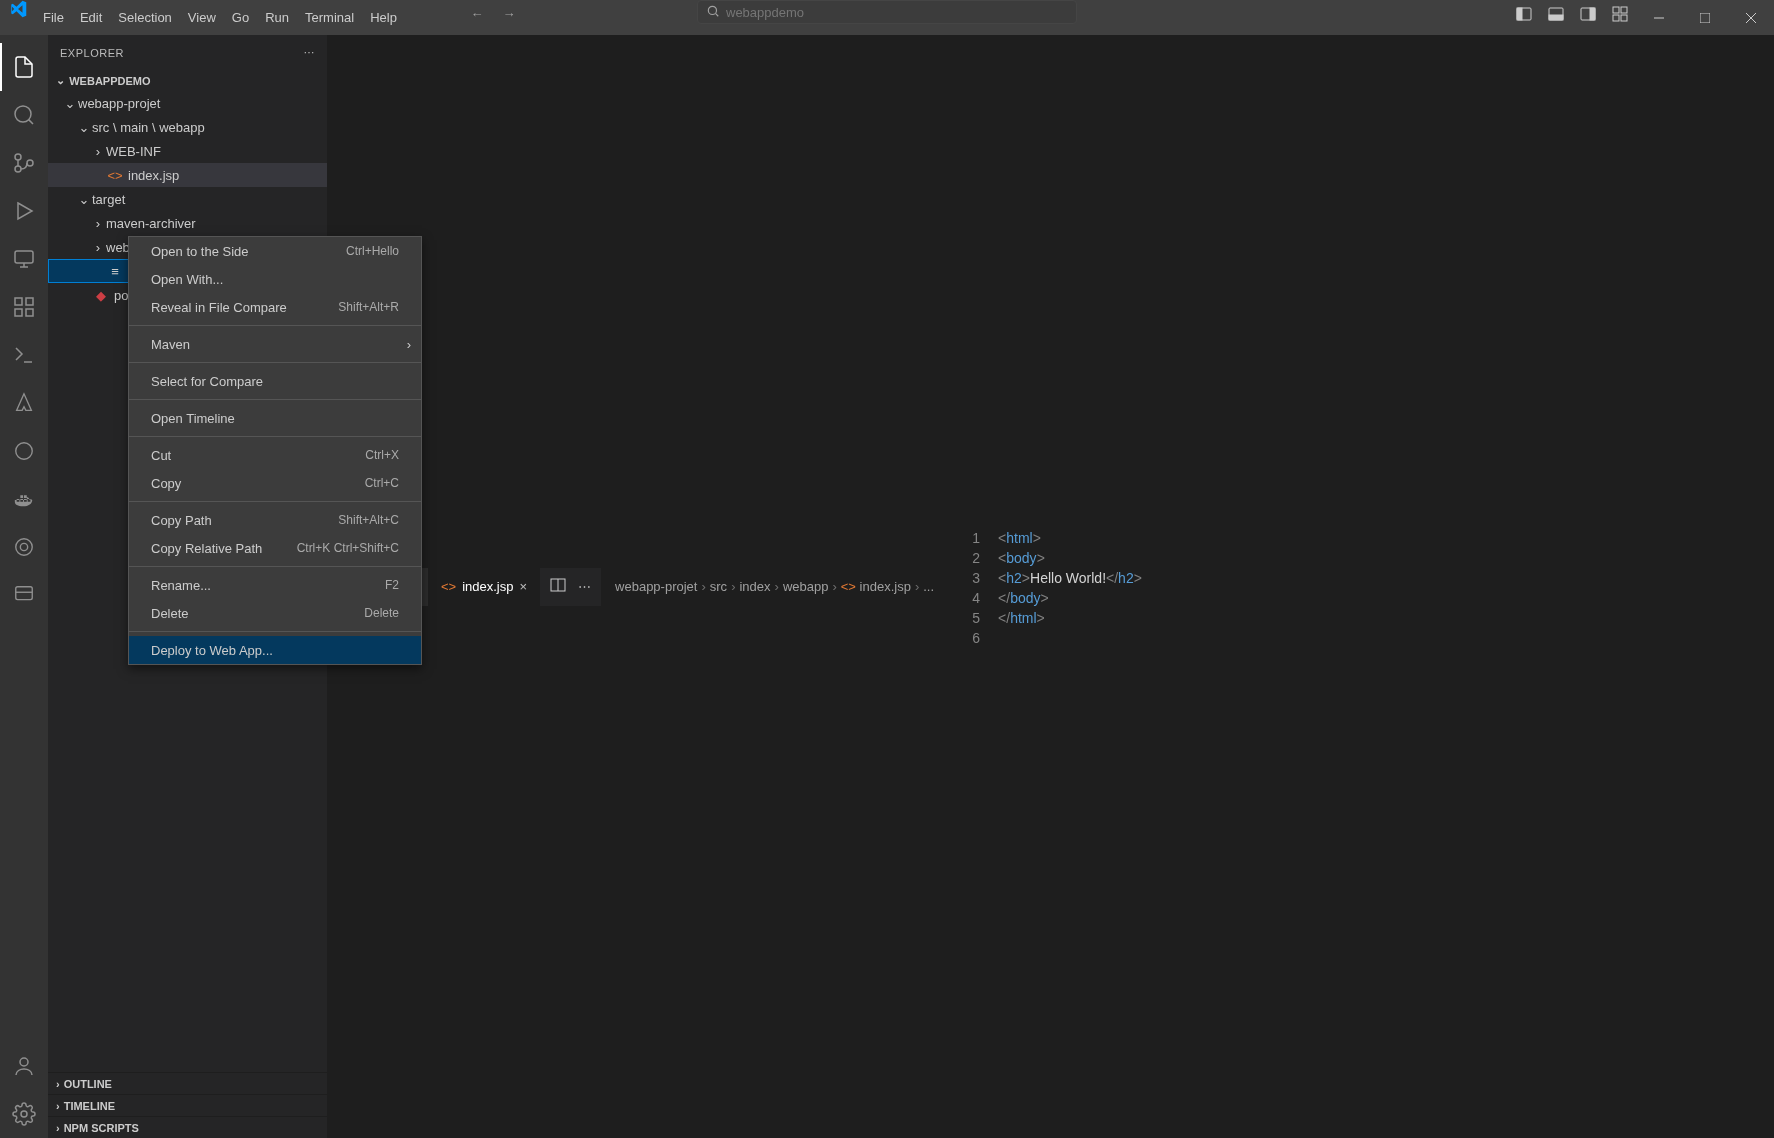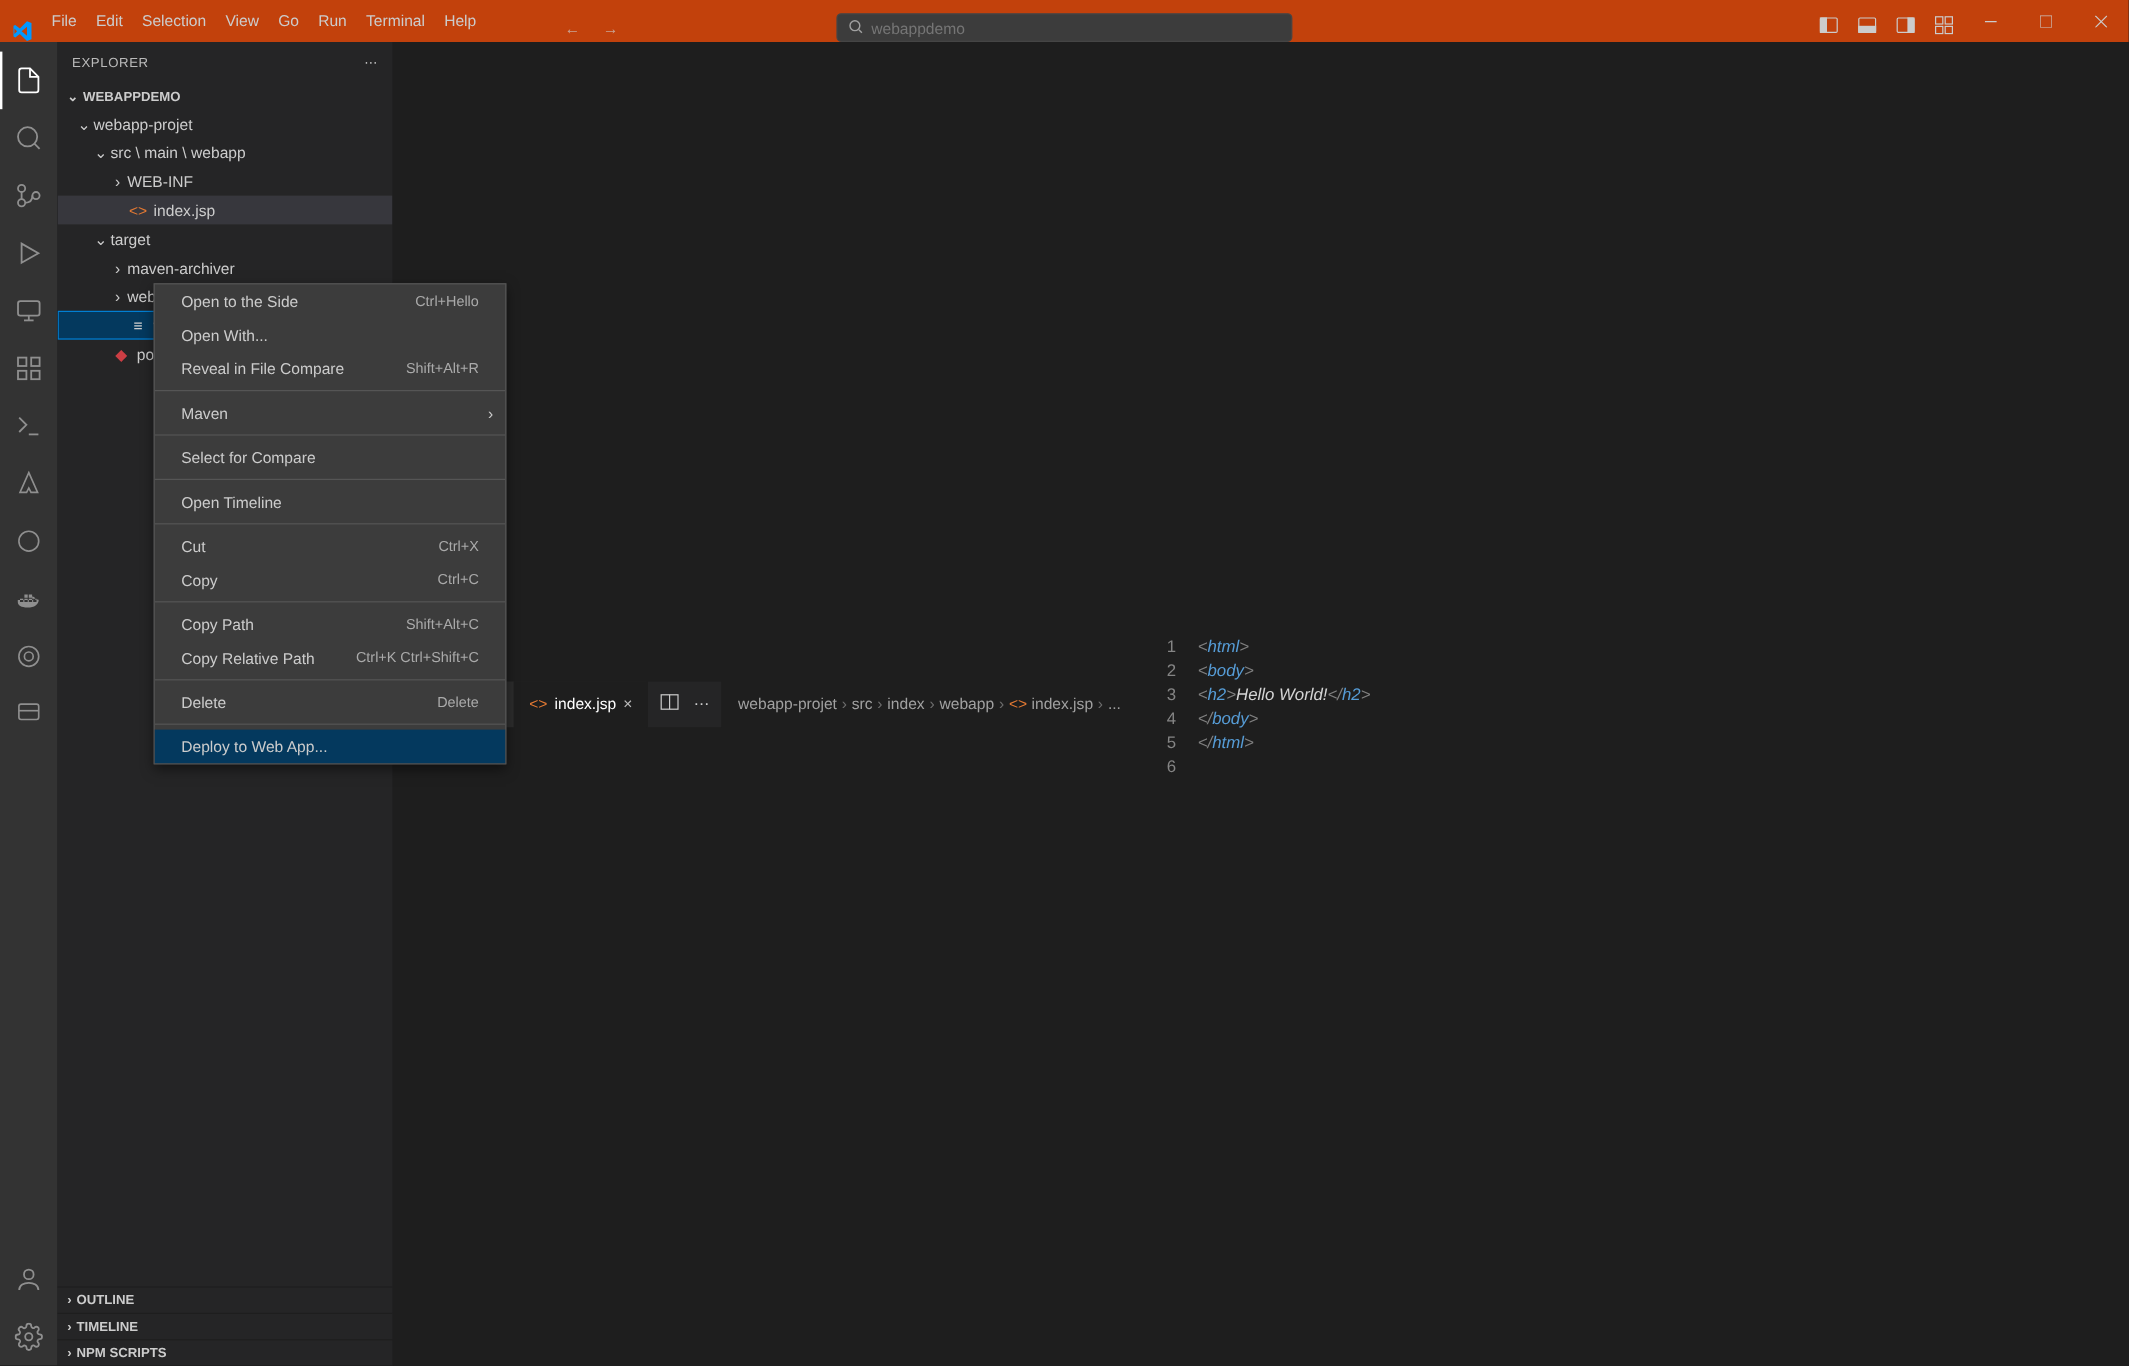--- a/index.html
+++ b/index.html
@@ -1,17 +1,17 @@
 <!DOCTYPE html>
 <html><head>
 <meta charset="utf-8">
 <style>
   * { margin:0; padding:0; box-sizing:border-box; font-family:"Segoe UI",Arial,sans-serif; }
   body { background:#1e1e1e; color:#cccccc; font-size:13px; width:1774px; height:1138px; overflow:hidden; }
-  .titlebar { height:35px; background:#c2410c; display:flex; align-items:flex-end; position:relative; }
+  .titlebar { height:35px; background:#404040; display:flex; align-items:flex-start; position:relative; }
   .titlebar .logo { width:35px; display:flex; align-items:center; justify-content:center; }
   .menu { display:flex; }
   .menu-item { padding:0 8px; height:35px; display:flex; align-items:center; cursor:pointer; }
   .nav-arrows { display:flex; gap:8px; margin-left:60px; }
   .nav-arrow { width:24px; height:24px; display:flex; align-items:center; justify-content:center; opacity:.7; cursor:pointer; }
   .search-box { position:absolute; left:50%; transform:translateX(-50%); width:380px; height:24px; background:#3c3c3c; border:1px solid #454545; border-radius:4px; display:flex; align-items:center; padding:0 8px; }
   .search-box .icon { opacity:.7; margin-right:6px; }
   .search-box input { background:transparent; border:none; color:#ccc; width:100%; outline:none; font-size:13px; }
   .win-controls { position:absolute; right:0; display:flex; }
   .win-btn { width:46px; height:35px; display:flex; align-items:center; justify-content:center; cursor:pointer; }
@@ -44,21 +44,21 @@
   .tab.inactive { background:#2d2d2d; color:#969696; }
   .tab.active { background:#1e1e1e; color:#fff; }
   .tab .close { opacity:.7; cursor:pointer; }
   .tab-actions { margin-left:auto; display:flex; align-items:center; gap:12px; padding:0 10px; }
   .breadcrumb { height:26px; display:flex; align-items:center; padding:0 14px; color:#a0a0a0; gap:4px; font-size:13px; }
   .bc-sep { opacity:.6; }
   .code { font-family:Consolas,monospace; font-size:14px; display:flex; padding-top:2px; }
   .gutter { width:50px; text-align:right; color:#858585; padding-right:18px; }
   .gutter div { height:20px; line-height:20px; }
   .lines { flex:1; }
-  .lines div { height:20px; line-height:20px; white-space:pre;font-style:italic; }
+  .lines div { height:20px; line-height:20px; white-space:pre; }
   .tok-tag { color:#569cd6; }
   .tok-brk { color:#808080; }
   .tok-txt { color:#d4d4d4; }
   .context-menu { position:absolute; left:128px; top:236px; width:294px; background:#3c3c3c; border:1px solid #555; box-shadow:0 4px 10px rgba(0,0,0,.5); z-index:50; }
   .cm-item { height:28px; display:flex; align-items:center; justify-content:space-between; padding:0 22px; cursor:pointer; }
   .cm-item.highlight { background:#04395e; }
   .cm-sub { position:relative; }
   .cm-sub::after { content:"›"; position:absolute; right:10px; }
   .cm-sep { height:1px; background:#555; margin:4px 0; }
   .cm-sc { color:#aaa; font-size:12px; }
@@ -403,20 +403,24 @@
     <div class="cm-item">
       <span>Copy Path</span>
       <span class="cm-sc">Shift+Alt+C</span>
     </div>
     <div class="cm-item">
       <span>Copy Relative Path</span>
       <span class="cm-sc">Ctrl+K Ctrl+Shift+C</span>
     </div>
     <div class="cm-sep"></div>
     <div class="cm-item">
+      <span>Rename...</span>
+      <span class="cm-sc">F2</span>
+    </div>
+    <div class="cm-item">
       <span>Delete</span>
       <span class="cm-sc">Delete</span>
     </div>
     <div class="cm-sep"></div>
     <div class="cm-item highlight">
       <span>Deploy to Web App...</span>
     </div>
   </div>
 
 </body></html>

